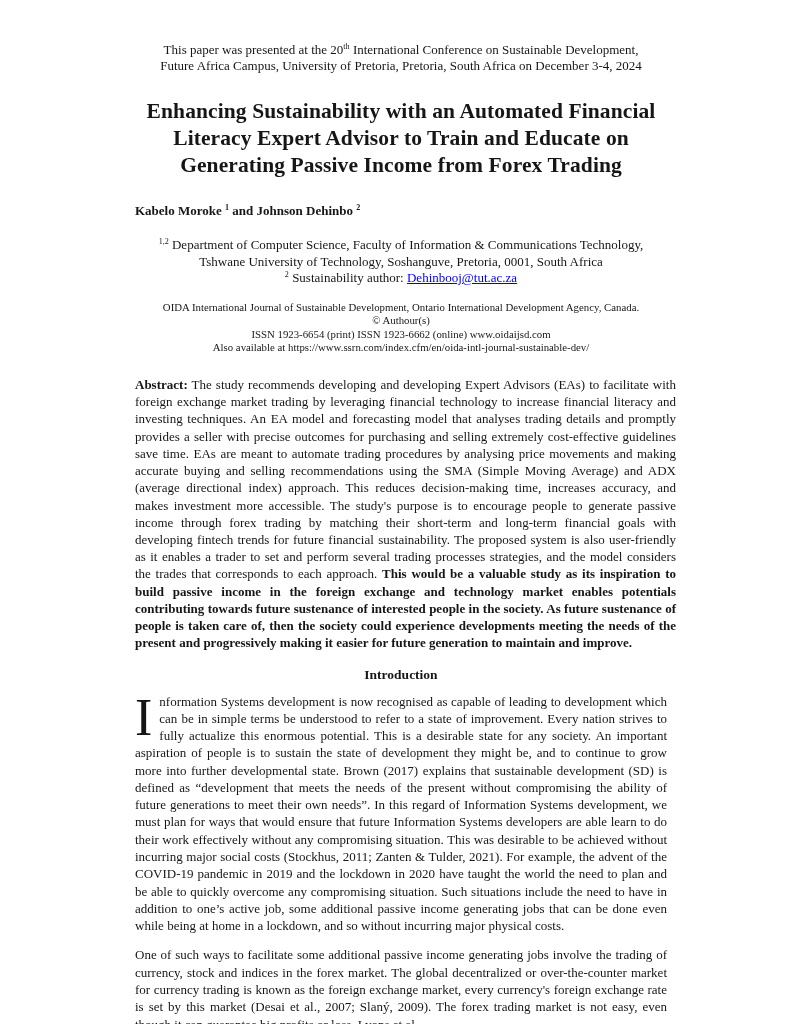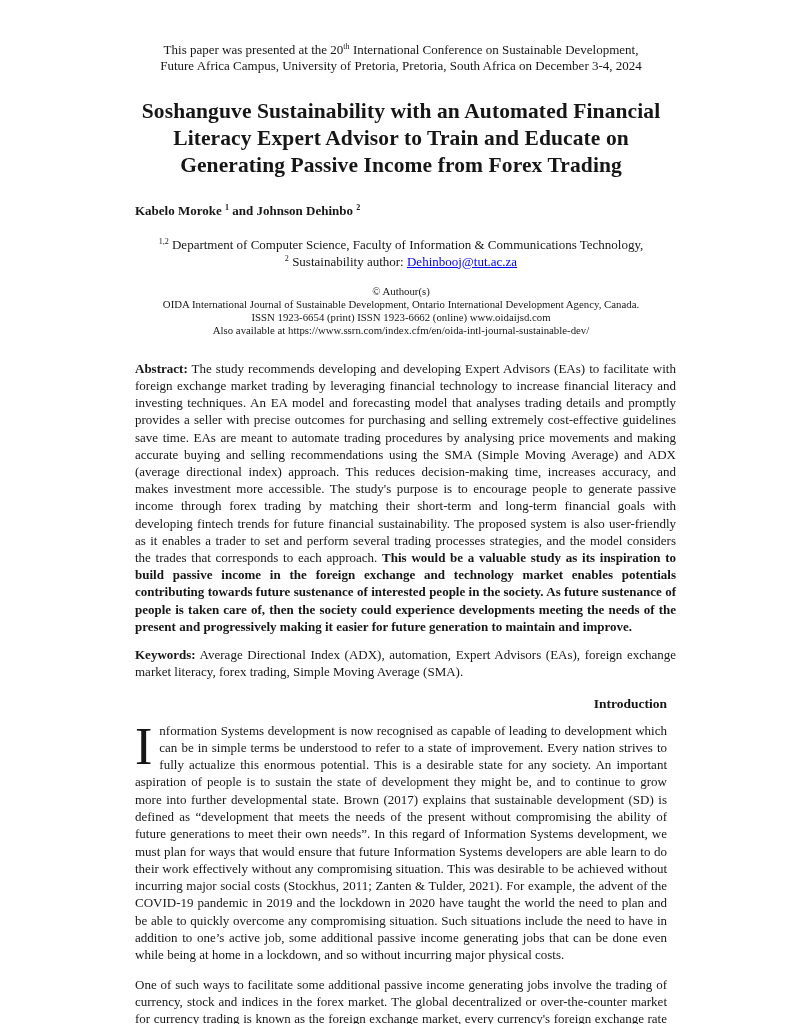--- a/index.html
+++ b/index.html
@@ -22,21 +22,21 @@
   .authors { margin-top:25px; font-size:13px; font-weight:700; text-align:left; }
   .affiliation { margin-top:18px; font-size:13px; line-height:1.26; text-align:center; }
   .email { text-decoration:underline; color:var(--link-color, #0000ee); cursor:pointer; }
   .publisher { margin-top:15px; font-size:10.8px; line-height:1.22; text-align:center; }
   .abstract-block, .keywords-block {
     width:541px; margin:22px auto 0;
     font-size:13px; line-height:1.325; text-align:justify;
   }
   .keywords-block { margin-top:11px; }
   .section-heading {
-    margin:15px 0 10px; font-size:13.5px; font-weight:700; text-align:right;
+    margin:15px 0 10px; font-size:13.5px; font-weight:700; text-align:center;
   }
   .body-p {
     margin:0 0 12px; font-size:13px; line-height:1.33; text-align:justify;
   }
   .dropcap {
     float:left; font-size:52px; line-height:41px;
     padding:4px 7px 0 0; font-weight:400;
   }
   sup { font-size:0.62em; vertical-align:super; line-height:0; }
   b, strong { font-weight:700; }
@@ -45,46 +45,44 @@
 <body>
 
 <div class="page">
 
   <div class="conf-note">
     <div><span>This paper was presented at the 20</span><sup>th</sup><span> International Conference on Sustainable Development,</span></div>
     <div>Future Africa Campus, University of Pretoria, Pretoria, South Africa on December 3-4, 2024</div>
   </div>
 
   <h1 class="paper-title">
-    <div>Soshanguve Sustainability with an Automated Financial</div>
+    <div>Enhancing Sustainability with an Automated Financial</div>
     <div>Literacy Expert Advisor to Train and Educate on</div>
     <div>Generating Passive Income from Forex Trading</div>
   </h1>
 
   <div class="authors"><span>Kabelo Moroke </span><sup>1</sup><span> and Johnson Dehinbo </span><sup>2</sup></div>
 
   <div class="affiliation">
     <div><sup>1,2</sup><span> Department of Computer Science, Faculty of Information &amp; Communications Technology,</span></div>
+    <div>Tshwane University of Technology, Soshanguve, Pretoria, 0001, South Africa</div>
     <div><sup>2</sup><span> Sustainability author: </span><a class="email">Dehinbooj@tut.ac.za</a></div>
   </div>
 
   <div class="publisher">
+    <div>OIDA International Journal of Sustainable Development, Ontario International Development Agency, Canada.</div>
     <div>© Authour(s)</div>
-    <div>OIDA International Journal of Sustainable Development, Ontario International Development Agency, Canada.</div>
     <div>ISSN 1923-6654 (print) ISSN 1923-6662 (online) www.oidaijsd.com</div>
     <div>Also available at https://www.ssrn.com/index.cfm/en/oida-intl-journal-sustainable-dev/</div>
   </div>
 
   <div class="abstract-block">
     <b>Abstract:</b><span> The study recommends developing and developing Expert Advisors (EAs) to facilitate with foreign exchange market trading by leveraging financial technology to increase financial literacy and investing techniques. An EA model and forecasting model that analyses trading details and promptly provides a seller with precise outcomes for purchasing and selling extremely cost-effective guidelines save time. EAs are meant to automate trading procedures by analysing price movements and making accurate buying and selling recommendations using the SMA (Simple Moving Average) and ADX (average directional index) approach. This reduces decision-making time, increases accuracy, and makes investment more accessible. The study's purpose is to encourage people to generate passive income through forex trading by matching their short-term and long-term financial goals with developing fintech trends for future financial sustainability. The proposed system is also user-friendly as it enables a trader to set and perform several trading processes strategies, and the model considers the trades that corresponds to each approach. </span><b>This would be a valuable study as its inspiration to build passive income in the foreign exchange and technology market enables potentials contributing towards future sustenance of interested people in the society. As future sustenance of people is taken care of, then the society could experience developments meeting the needs of the present and progressively making it easier for future generation to maintain and improve.</b>
   </div>
 
-  <div class="keywords-block">
-    <b>Keywords:</b><span> Average Directional Index (ADX), automation, Expert Advisors (EAs), foreign exchange market literacy, forex trading, Simple Moving Average (SMA).</span>
-  </div>
 
   <h2 class="section-heading">Introduction</h2>
 
   <p class="body-p"><span class="dropcap">I</span><span>nformation Systems development is now recognised as capable of leading to development which can be in simple terms be understood to refer to a state of improvement. Every nation strives to fully actualize this enormous potential. This is a desirable state for any society. An important aspiration of people is to sustain the state of development they might be, and to continue to grow more into further developmental state. Brown (2017) explains that sustainable development (SD) is defined as “development that meets the needs of the present without compromising the ability of future generations to meet their own needs”. In this regard of Information Systems development, we must plan for ways that would ensure that future Information Systems developers are able learn to do their work effectively without any compromising situation. This was desirable to be achieved without incurring major social costs (Stockhus, 2011; Zanten &amp; Tulder, 2021). For example, the advent of the COVID-19 pandemic in 2019 and the lockdown in 2020 have taught the world the need to plan and be able to quickly overcome any compromising situation. Such situations include the need to have in addition to one’s active job, some additional passive income generating jobs that can be done even while being at home in a lockdown, and so without incurring major physical costs.</span></p>
 
   <p class="body-p">One of such ways to facilitate some additional passive income generating jobs involve the trading of currency, stock and indices in the forex market. The global decentralized or over-the-counter market for currency trading is known as the foreign exchange market, every currency's foreign exchange rate is set by this market (Desai et al., 2007; Slaný, 2009). The forex trading market is not easy, even though it can guarantee big profits or loss. Lyons et al</p>
 
 </div>
 
 </body></html>

